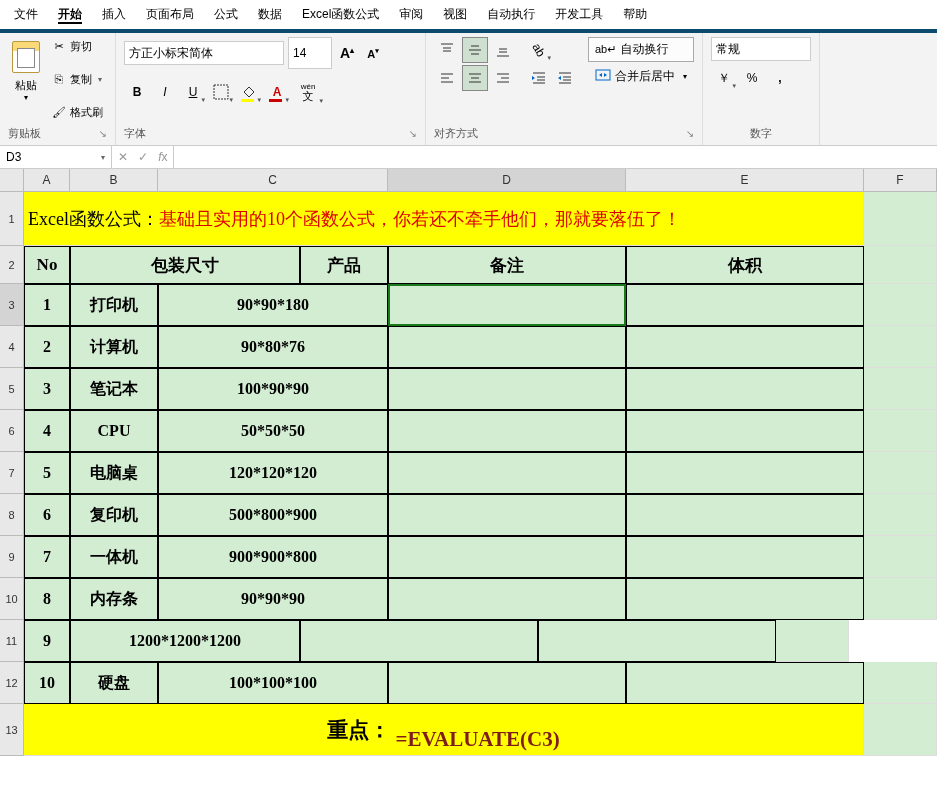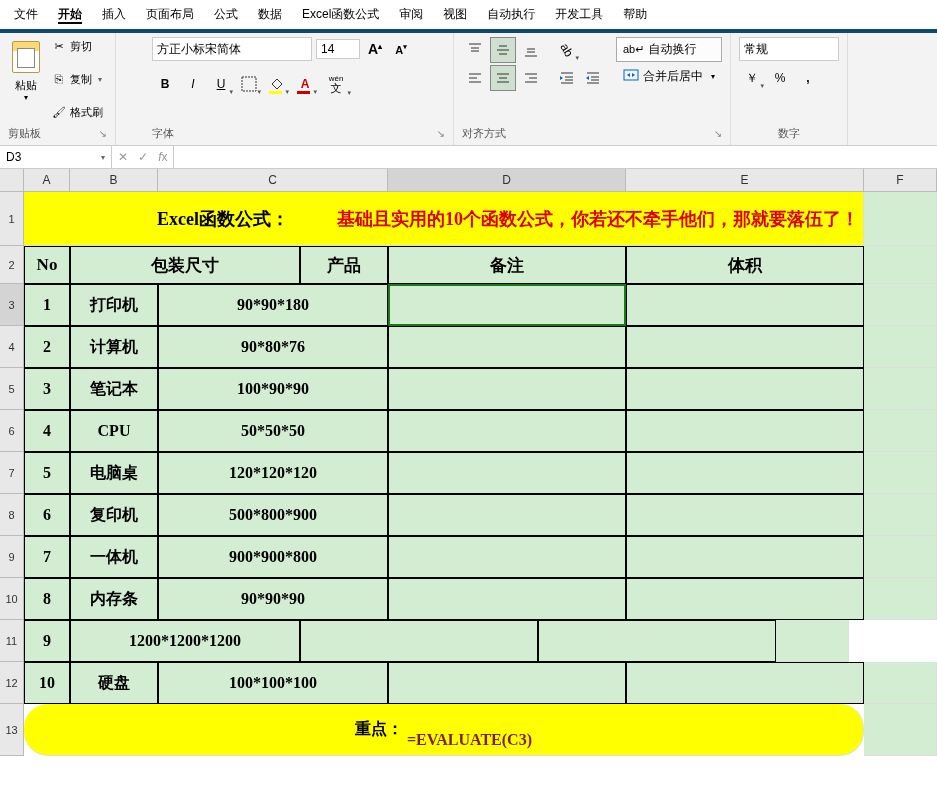--- a/index.html
+++ b/index.html
@@ -23,21 +23,21 @@
     .paste-label { font-size: 11px; margin-top: 5px; }
     
     .small-btn { display: flex; align-items: center; gap: 4px; padding: 2px 4px; cursor: pointer; font-size: 11px; }
     .small-btn .icon { width: 14px; height: 14px; display: inline-flex; align-items: center; justify-content: center; }
     .small-btn .dd { font-size: 8px; color: #666; margin-left: 2px; }
     
     .clip-col { display: flex; flex-direction: column; gap: 14px; }
     
     .font-row1 { display: flex; gap: 4px; align-items: center; margin-bottom: 6px; }
     .font-name { width: 160px; height: 24px; border: 1px solid #ccc; background: #fff; padding: 2px 4px; font-size: 12px; }
-    .font-size { width: 44px; height: 20px; border: 1px solid #ccc; background: #fff; padding: 2px 4px; font-size: 12px; }
+    .font-size { width: 44px; height: 32px; border: 1px solid #ccc; background: #fff; padding: 2px 4px; font-size: 12px; }
     .font-step { width: 22px; height: 22px; border: 1px solid transparent; background: transparent; cursor: pointer; font-weight: bold; }
     
     .font-row2 { display: flex; gap: 2px; align-items: center; }
     .tool-btn { width: 26px; height: 26px; display: inline-flex; align-items: center; justify-content: center; cursor: pointer; position: relative; }
     .tool-btn .dd { font-size: 7px; position: absolute; right: 1px; bottom: 1px; color: #555; }
     .tool-btn .underbar { position: absolute; bottom: 3px; left: 5px; right: 8px; height: 3px; }
     
     .align-grid { display: grid; grid-template-columns: repeat(3, 26px); grid-template-rows: repeat(2, 26px); gap: 2px; }
     .align-btn { display: flex; align-items: center; justify-content: center; cursor: pointer; }
     .align-btn svg { width: 16px; height: 16px; }
@@ -63,29 +63,29 @@
     .col-headers { display: flex; background: #e8e8e8; border-bottom: 1px solid #bbb; }
     .corner { width: 24px; height: 22px; background: #e8e8e8; border-right: 1px solid #bbb; }
     .col-h { height: 22px; border-right: 1px solid #bbb; display: flex; align-items: center; justify-content: center; font-size: 12px; color: #333; }
     .col-h.sel { background: #d4d4d4; }
     
     .row { display: flex; }
     .row-h { width: 24px; background: #e8e8e8; border-right: 1px solid #bbb; border-bottom: 1px solid #bbb; display: flex; align-items: center; justify-content: center; font-size: 11px; color: #333; }
     .row-h.sel { background: #d4d4d4; }
     .cell { border-right: 1px solid #ddd; border-bottom: 1px solid #ddd; display: flex; align-items: center; padding: 0 4px; overflow: hidden; background: #d3edd3; }
     
-    .title-cell { background: #ffff00 !important; font-weight: bold; font-size: 18px; font-family: SimSun; justify-content: flex-end; gap: 48px; }
+    .title-cell { background: #ffff00 !important; font-weight: normal; font-size: 18px; font-family: SimSun; justify-content: flex-start; }
     .title-black { color: #000; }
     .title-red { color: #d00; }
     
     .hdr-cell { background: #d3edd3; border: 1px solid #000 !important; font-weight: bold; font-size: 17px; font-family: SimSun; justify-content: center; }
     .data-cell { background: #d3edd3; border: 1px solid #000 !important; font-weight: bold; font-size: 16px; font-family: SimSun; justify-content: center; }
     .data-cell.selected { outline: 2px solid #1a7a1a; outline-offset: -2px; }
     
-    .footer-cell { background: #ffff00 !important; justify-content: center; font-weight: bold; font-size: 16px; font-family: SimSun; border-radius: 24px; }
+    .footer-cell { background: #ffff00 !important; justify-content: center; font-weight: bold; font-size: 21px; font-family: SimSun; }
     .footer-black { color: #000; }
     .footer-red { color: #7f1d1d; margin-top: 20px; }
     
     
     .cA { width: 46px; } .cB { width: 88px; } .cC { width: 230px; } .cD { width: 238px; } .cE { width: 238px; } .cF { width: 73px; }
     
     .scissors::before { content: '✂'; }
     .copy-ic::before { content: '⎘'; }
     .brush-ic::before { content: '🖌'; font-size: 11px; }
   </style>
@@ -131,21 +131,21 @@
             <span>格式刷</span>
           </div>
       </div>
     </div>
     <div class="ribbon-group-label">
         <span>剪贴板</span>
         <span class="launcher">↘</span>
       </div>
   </div>
 
-  <div class="ribbon-group" style="min-width:310px;margin-left:28px;">
+  <div class="ribbon-group" style="min-width:310px;">
     <div class="ribbon-group-content" style="flex-direction:column;">
       <div class="font-row1">
         <input class="font-name" value="方正小标宋简体" style="">
         <input class="font-size" value="14" style="">
         <button class="font-step" title="increase"><span style="font-size:14px;">A</span><sup style="font-size:8px;">▴</sup></button>
         <button class="font-step"><span style="font-size:11px;">A</span><sup style="font-size:7px;">▾</sup></button>
       </div>
       <div class="font-row2">
         <div class="tool-btn">
             <b>B</b>

